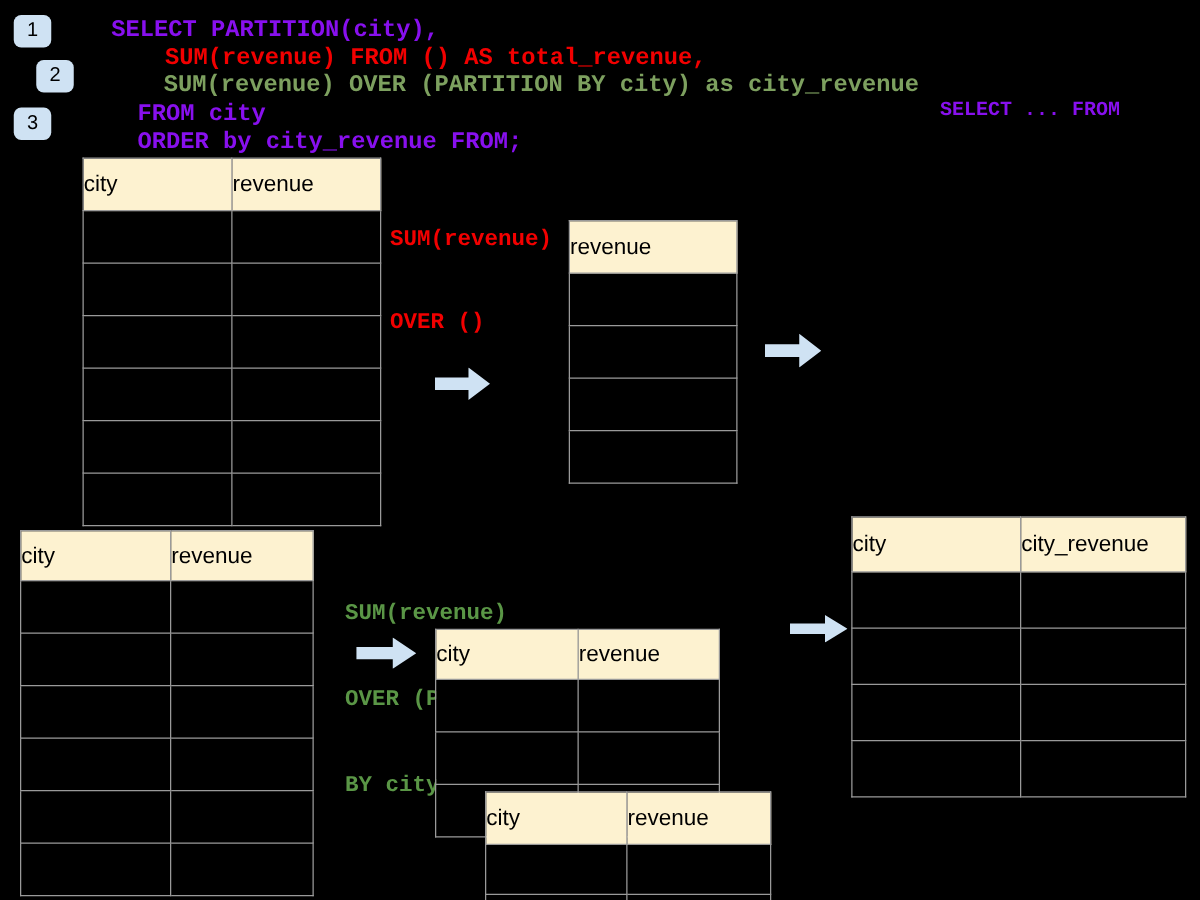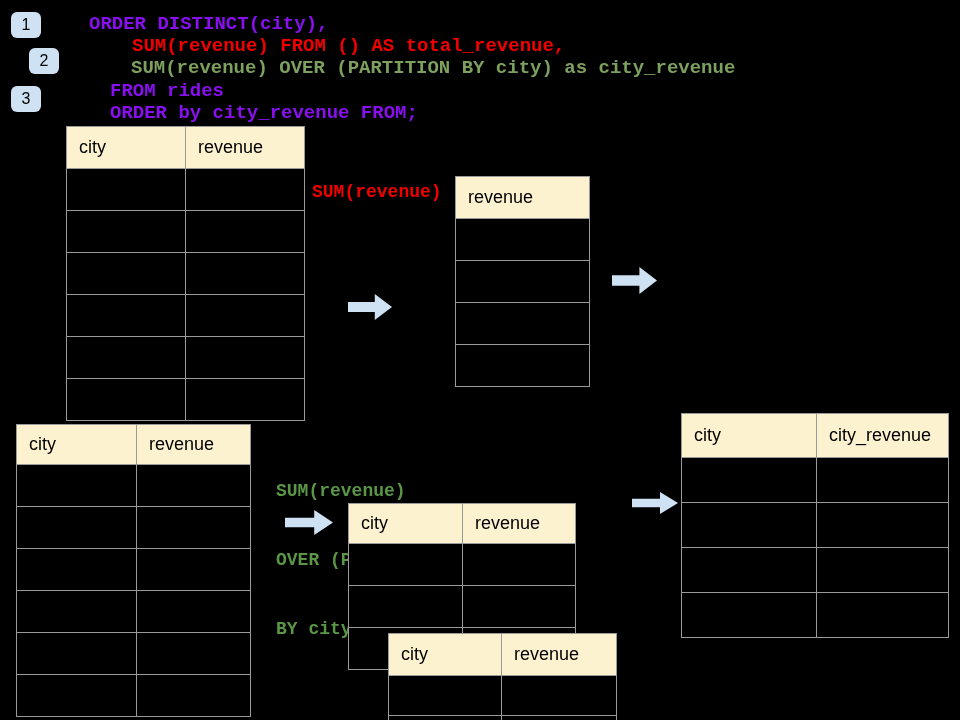--- a/index.html
+++ b/index.html
@@ -39,52 +39,54 @@
   #annot-total{left:312px;top:137px;font-size:18px;line-height:22px;color:var(--red);}
   #annot-partition{left:276px;top:434px;font-size:18px;line-height:23px;color:var(--green_annot);}
 
   
   table.dtable{
     position:absolute;border-collapse:collapse;table-layout:fixed;
   }
   .dtable th,.dtable td{border:1px solid var(--table_border);padding:0;}
   .dtable th{
     background:var(--header_fill);
-    font-weight:normal;text-align:left;padding-left:12px;
+    font-weight:normal;text-align:left;
     font-size:18px;color:#000;
   }
   .dtable td{background:#000;}
 
   #tableA{left:66px;top:126px;}   #tableA th{height:41px;} #tableA td{height:41px;}
   #tableB{left:455px;top:176px;}  #tableB th{height:41px;} #tableB td{height:41px;}
   #tableC{left:16px;top:424px;}   #tableC th{height:39px;} #tableC td{height:41px;}
   #tableD{left:348px;top:503px;}  #tableD th{height:39px;} #tableD td{height:41px;}
   #tableE{left:388px;top:633px;}  #tableE th{height:41px;} #tableE td{height:39px;}
   #tableF{left:681px;top:413px;}  #tableF th{height:43px;} #tableF td{height:44px;}
 
   .arrow{position:absolute;}
 </style>
 </head>
 <body>
 
 <div class="badge" id="badge1">1</div>
 <div class="badge" id="badge2">2</div>
 <div class="badge" id="badge3">3</div>
 
-<div class="code c-purple" id="sql1">ORDER DISTINCT(city),</div>
+<div class="code c-purple" id="sql1">SELECT PARTITION(city),</div>
 <div class="code c-red" id="sql2">SUM(revenue) FROM () AS total_revenue,</div>
 <div class="code c-green" id="sql3">SUM(revenue) OVER (PARTITION BY city) as city_revenue</div>
-<div class="code c-purple" id="sql4">FROM rides</div>
+<div class="code c-purple" id="sql4">FROM city</div>
 <div class="code c-purple" id="sql5">ORDER by city_revenue FROM;</div>
 
 <div class="code" id="side-note">
+  <div>SELECT ... FROM</div>
 </div>
 
 <div class="code" id="annot-total">
   <div>SUM(revenue)</div>
+  <div>OVER ()</div>
 </div>
 
 <div class="code" id="annot-partition">
   <div>SUM(revenue)</div>
   <div>OVER (PARTITION</div>
   <div>BY city)</div>
 </div>
 
 <table class="dtable" id="tableA">
   <colgroup>

